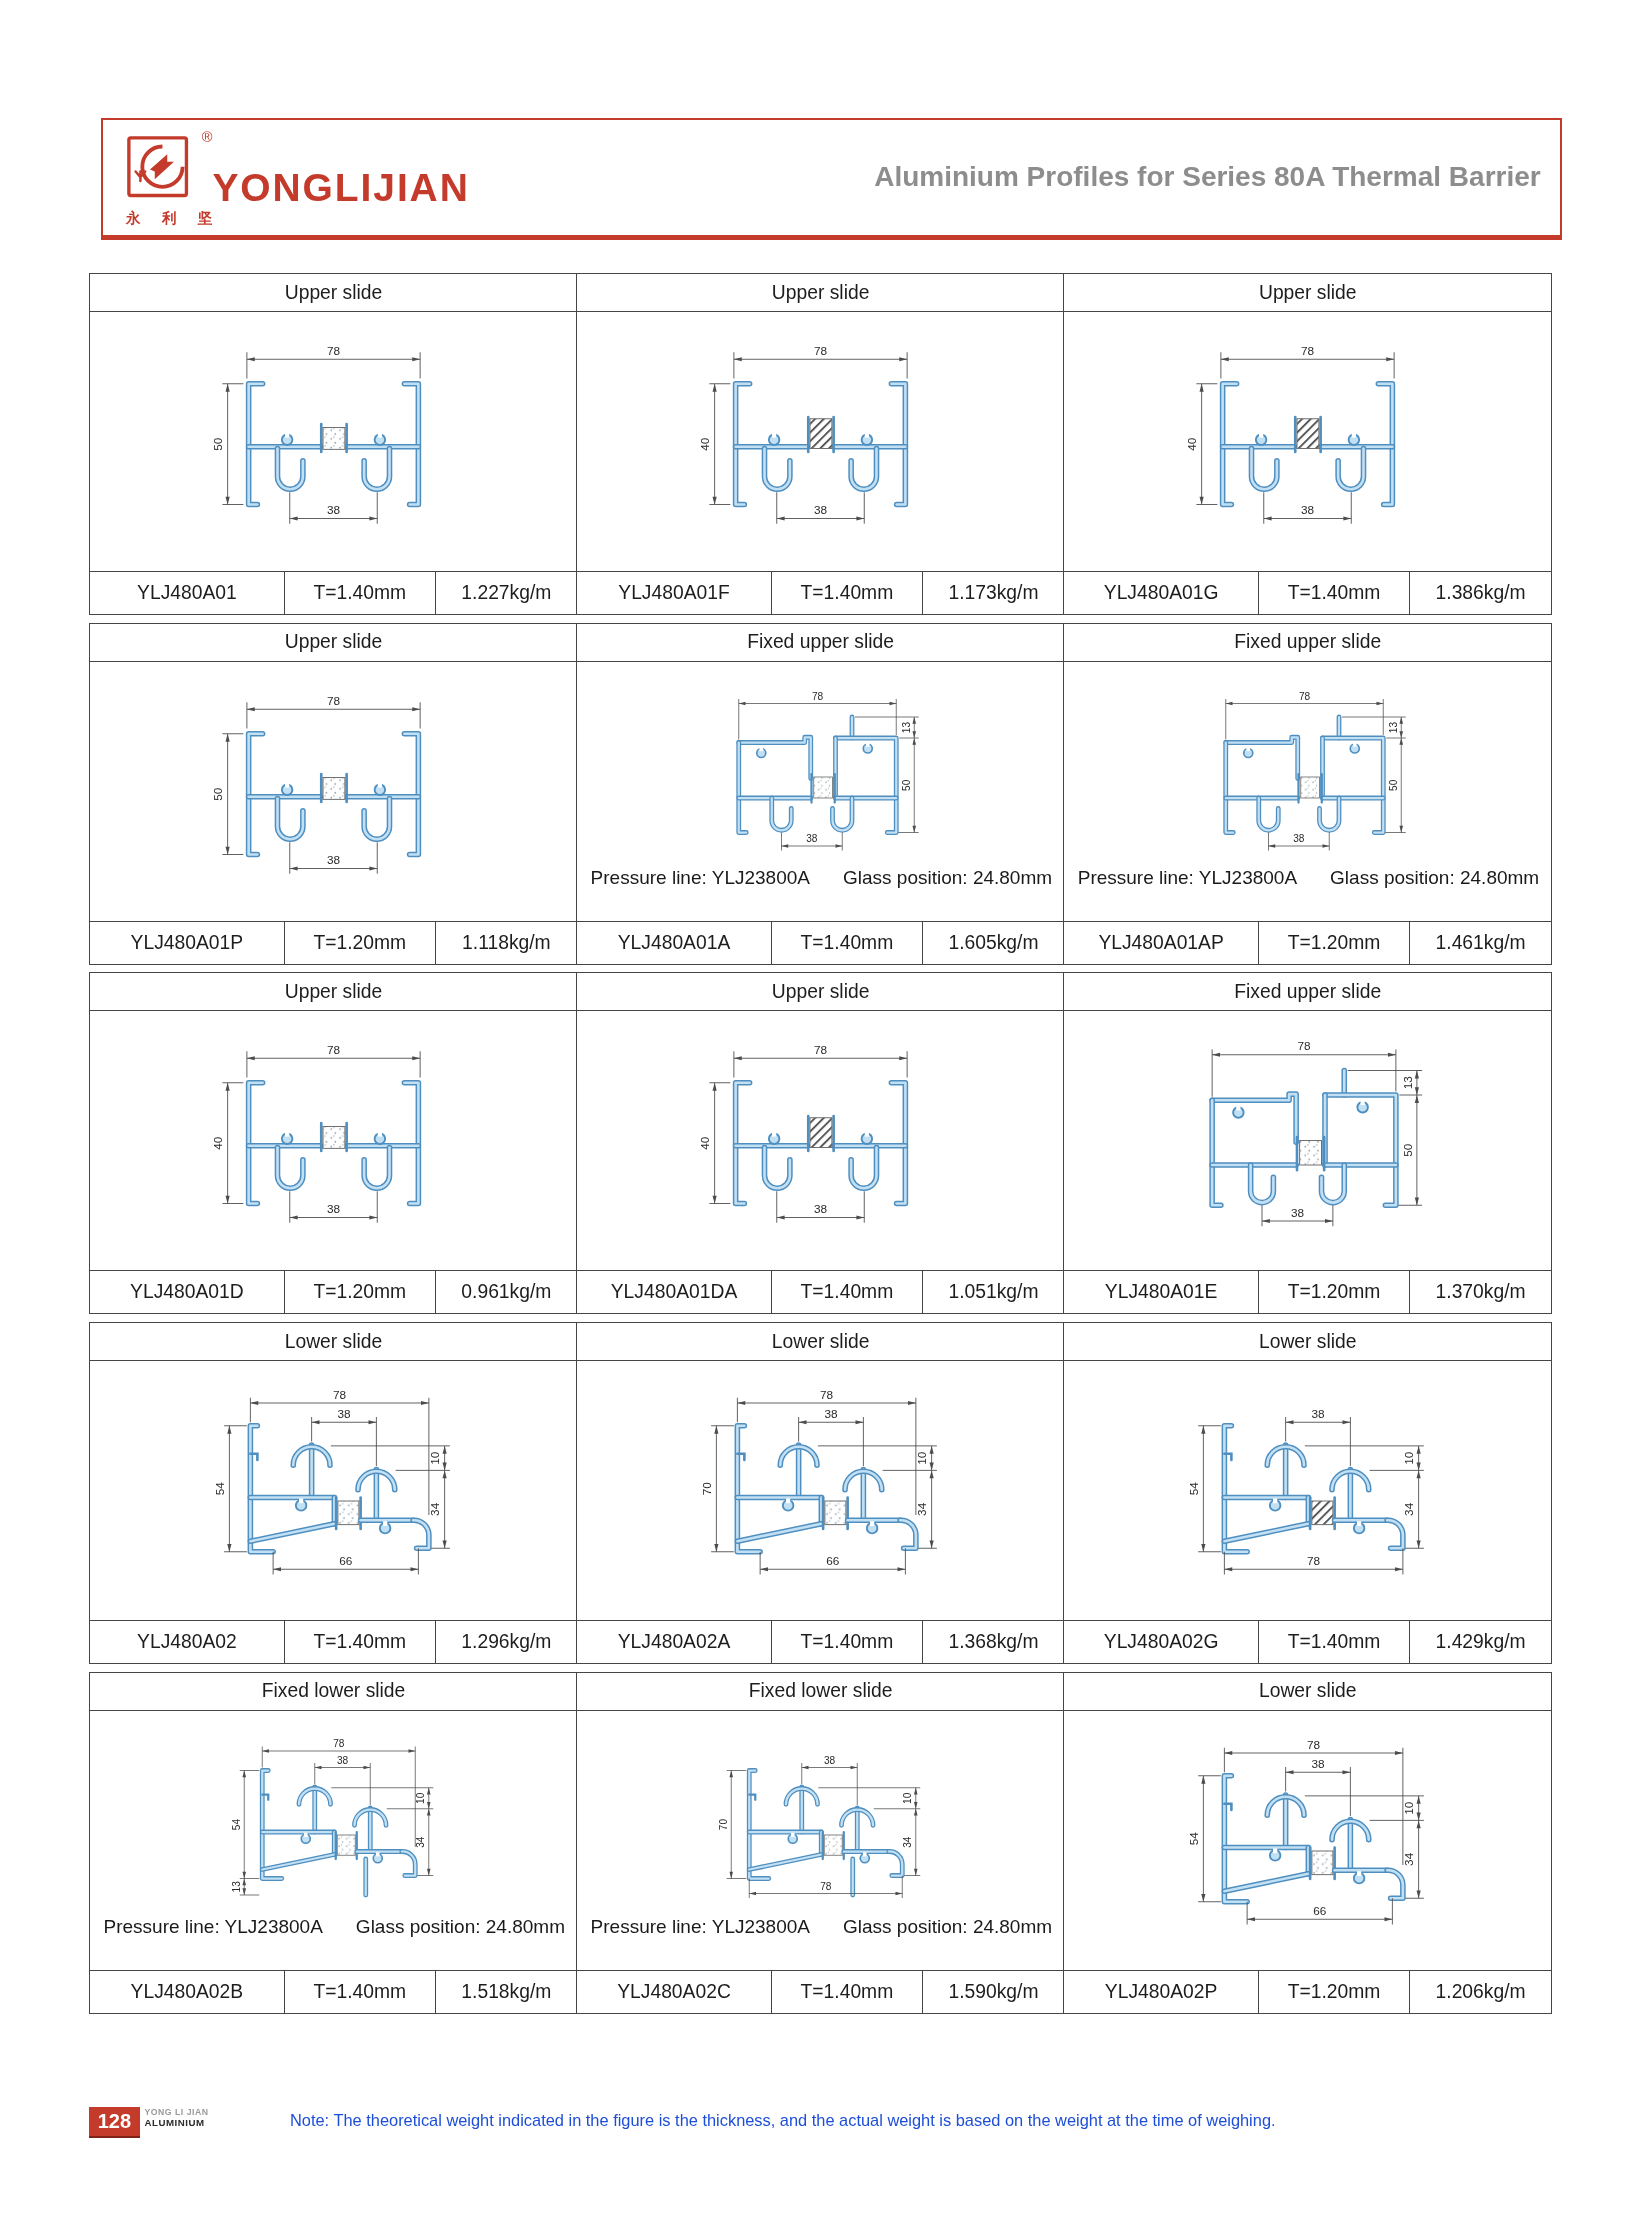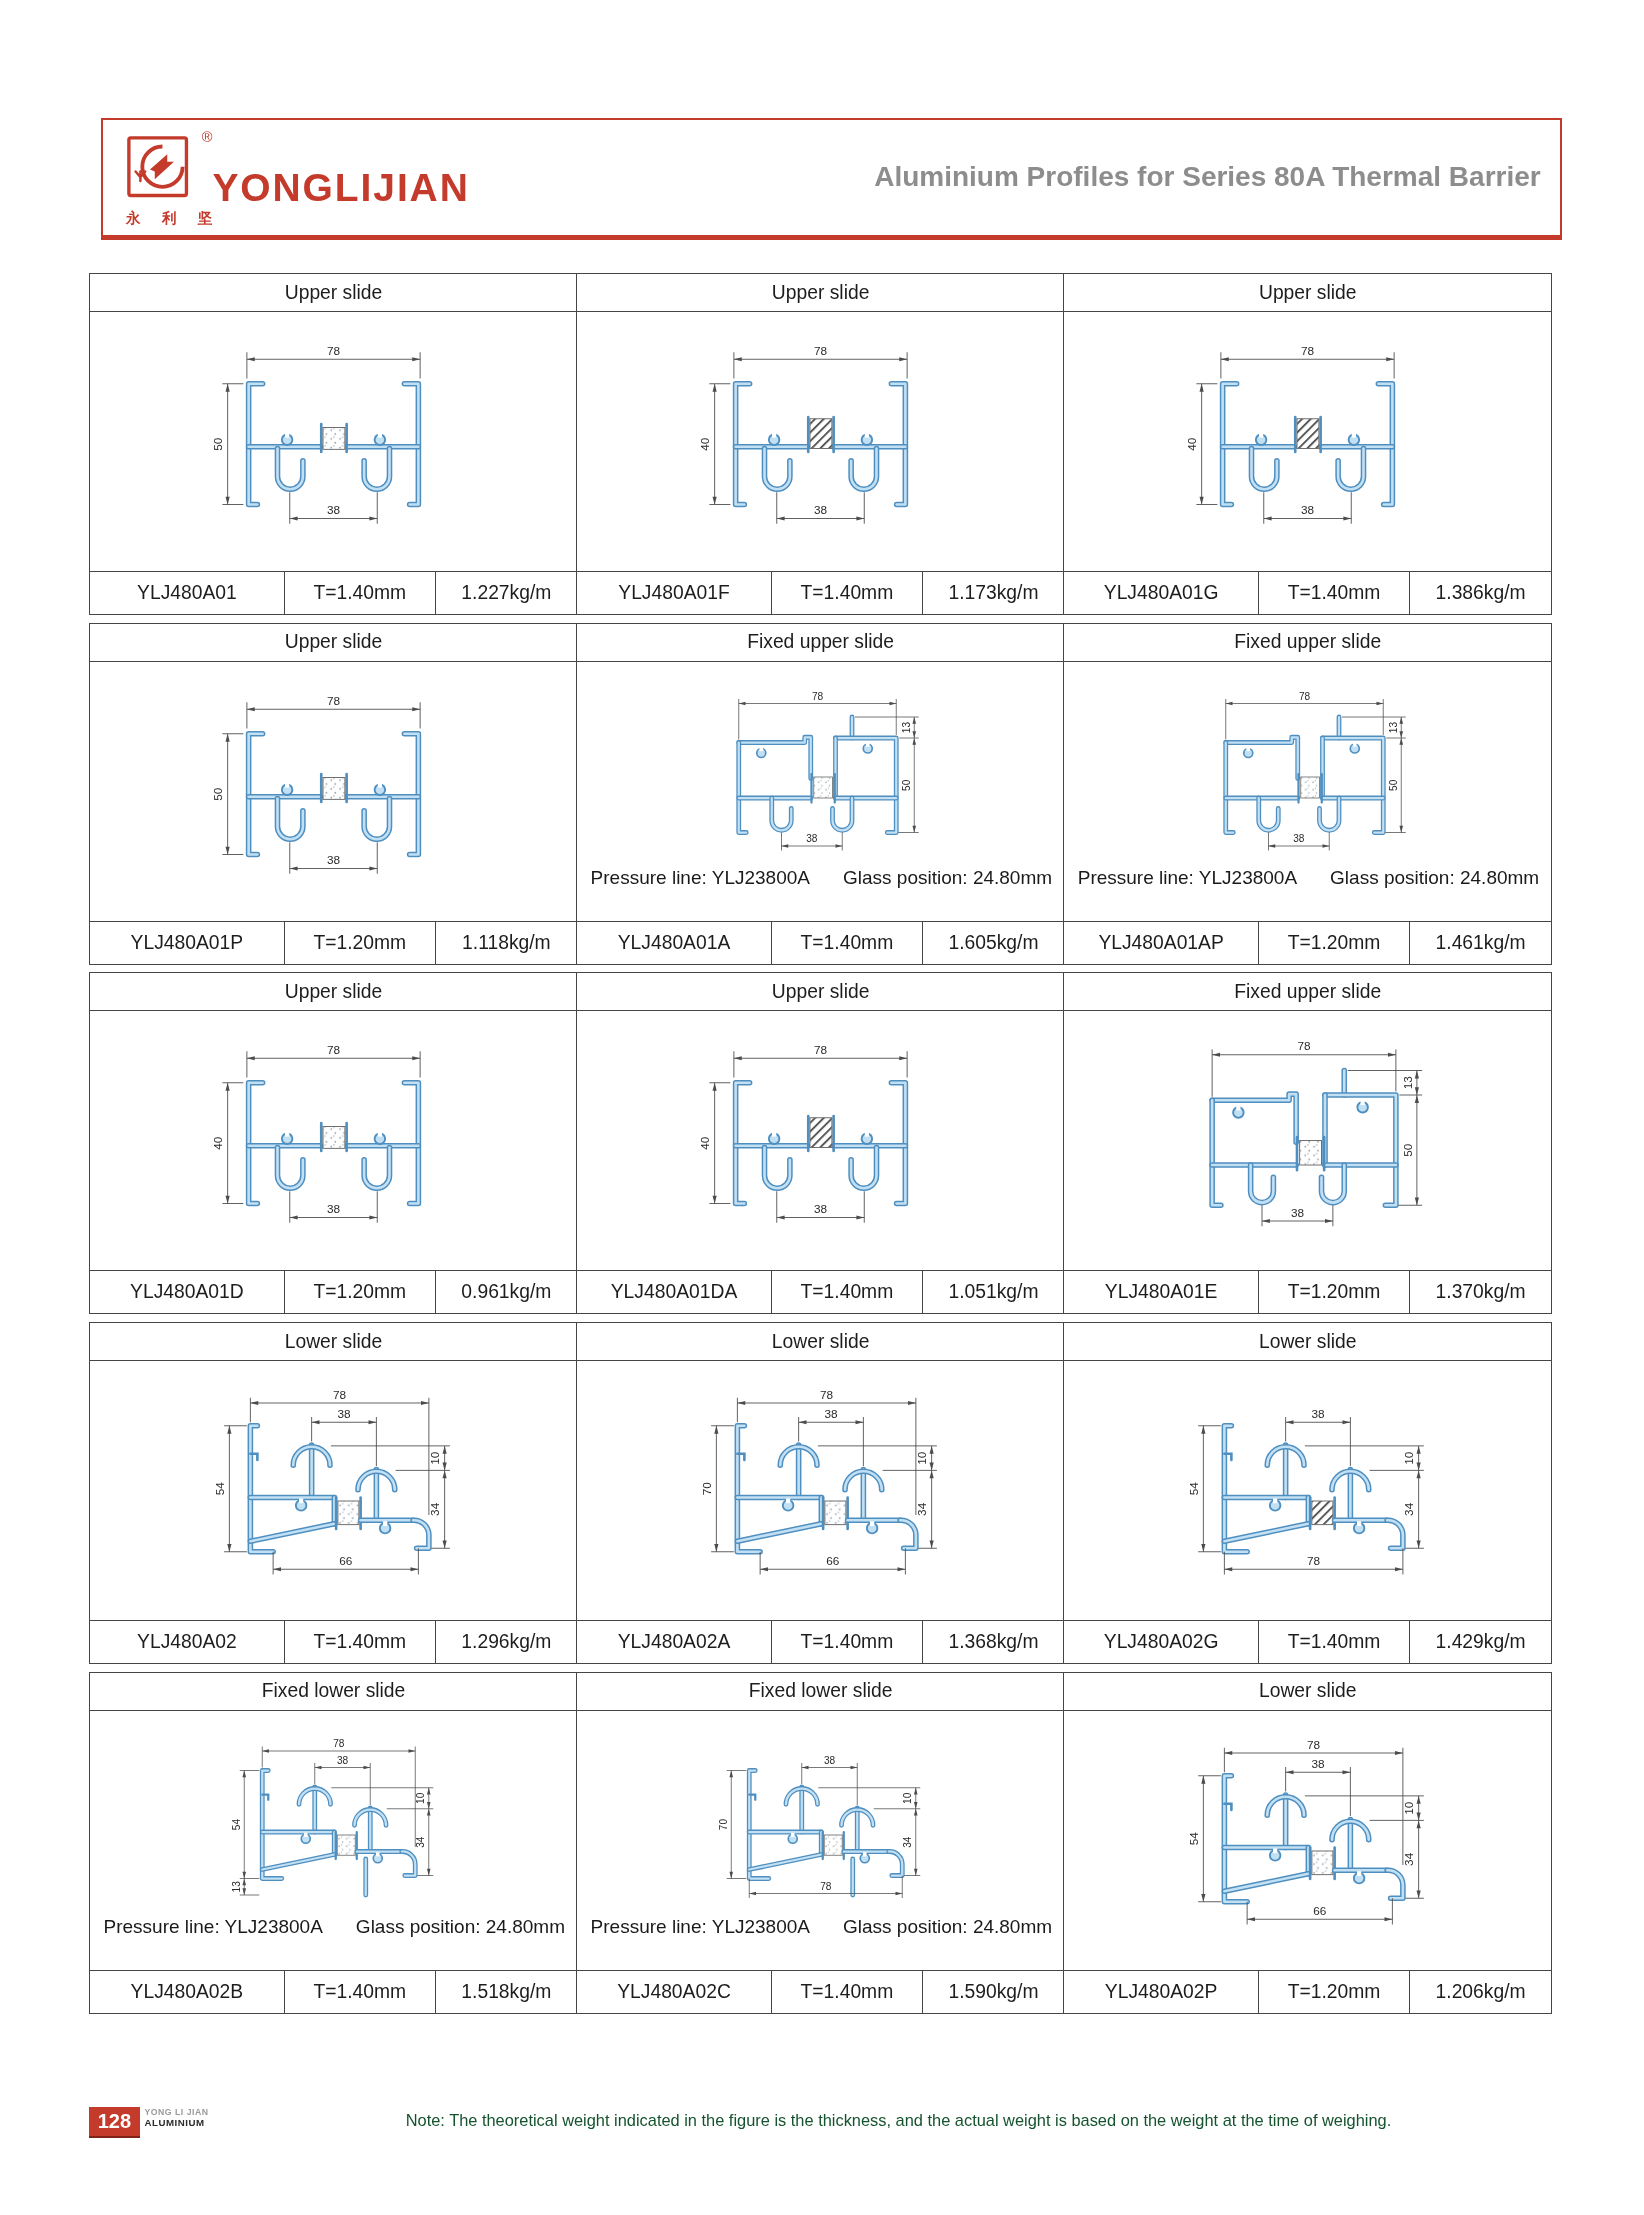--- a/index.html
+++ b/index.html
@@ -49,22 +49,22 @@
   .dimt{font-family:"Liberation Sans",sans-serif;font-size:13.5px;fill:#2b2b2b;}
   .blk{stroke:#6b6b6b;stroke-width:1.1;}
 
   
   .footer{position:absolute;left:89px;top:2107px;display:flex;align-items:flex-start;gap:4.8px;}
   .page-num{background:var(--red);color:#fff;font-weight:bold;font-size:20px;line-height:1;
             padding:3.9px 8.7px 4.8px;border-bottom:2.9px solid #7e2316;}
   .foot-brand{display:flex;flex-direction:column;justify-content:center;}
   .foot-brand .l1{font-size:8.7px;color:#9a9a9a;letter-spacing:0.5px;font-weight:bold;}
   .foot-brand .l2{font-size:9.7px;color:#2b2b2b;font-weight:bold;letter-spacing:0.5px;}
-  .foot-note{position:absolute;left:290px;top:2111px;width:1217px;text-align:center;
-             font-size:16.4px;color:#14532d;}
+  .foot-note{position:absolute;left:290px;top:2111px;width:1217px;text-align:left;
+             font-size:16.4px;color:#1d4ed8;}
 </style>
 </head>
 <body>
 
 <svg width="0" height="0" style="position:absolute" aria-hidden="true">
   <defs>
     <pattern id="pat-hatch" width="7" height="7" patternUnits="userSpaceOnUse" patternTransform="rotate(45)">
       <rect width="7" height="7" fill="#fff"></rect>
       <line x1="1" y1="0" x2="1" y2="7" stroke="#565656" stroke-width="2.4"></line>
     </pattern>

